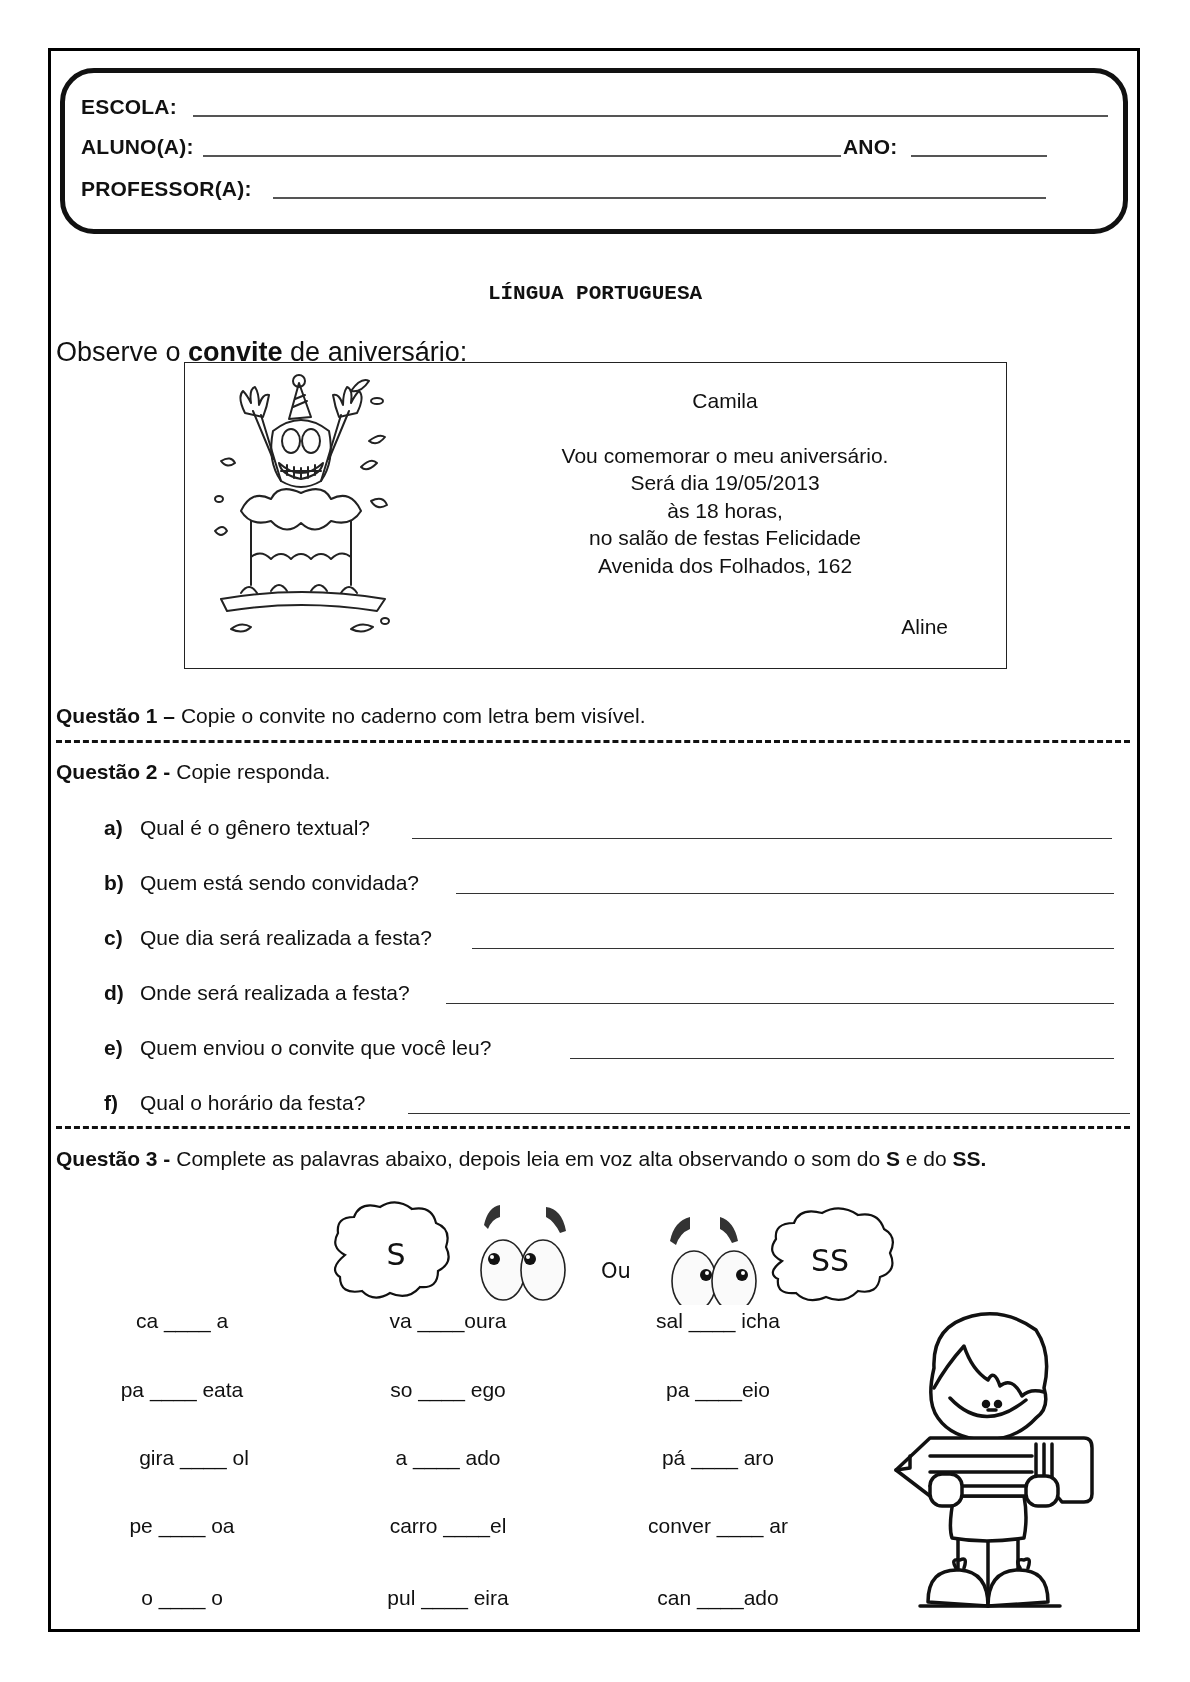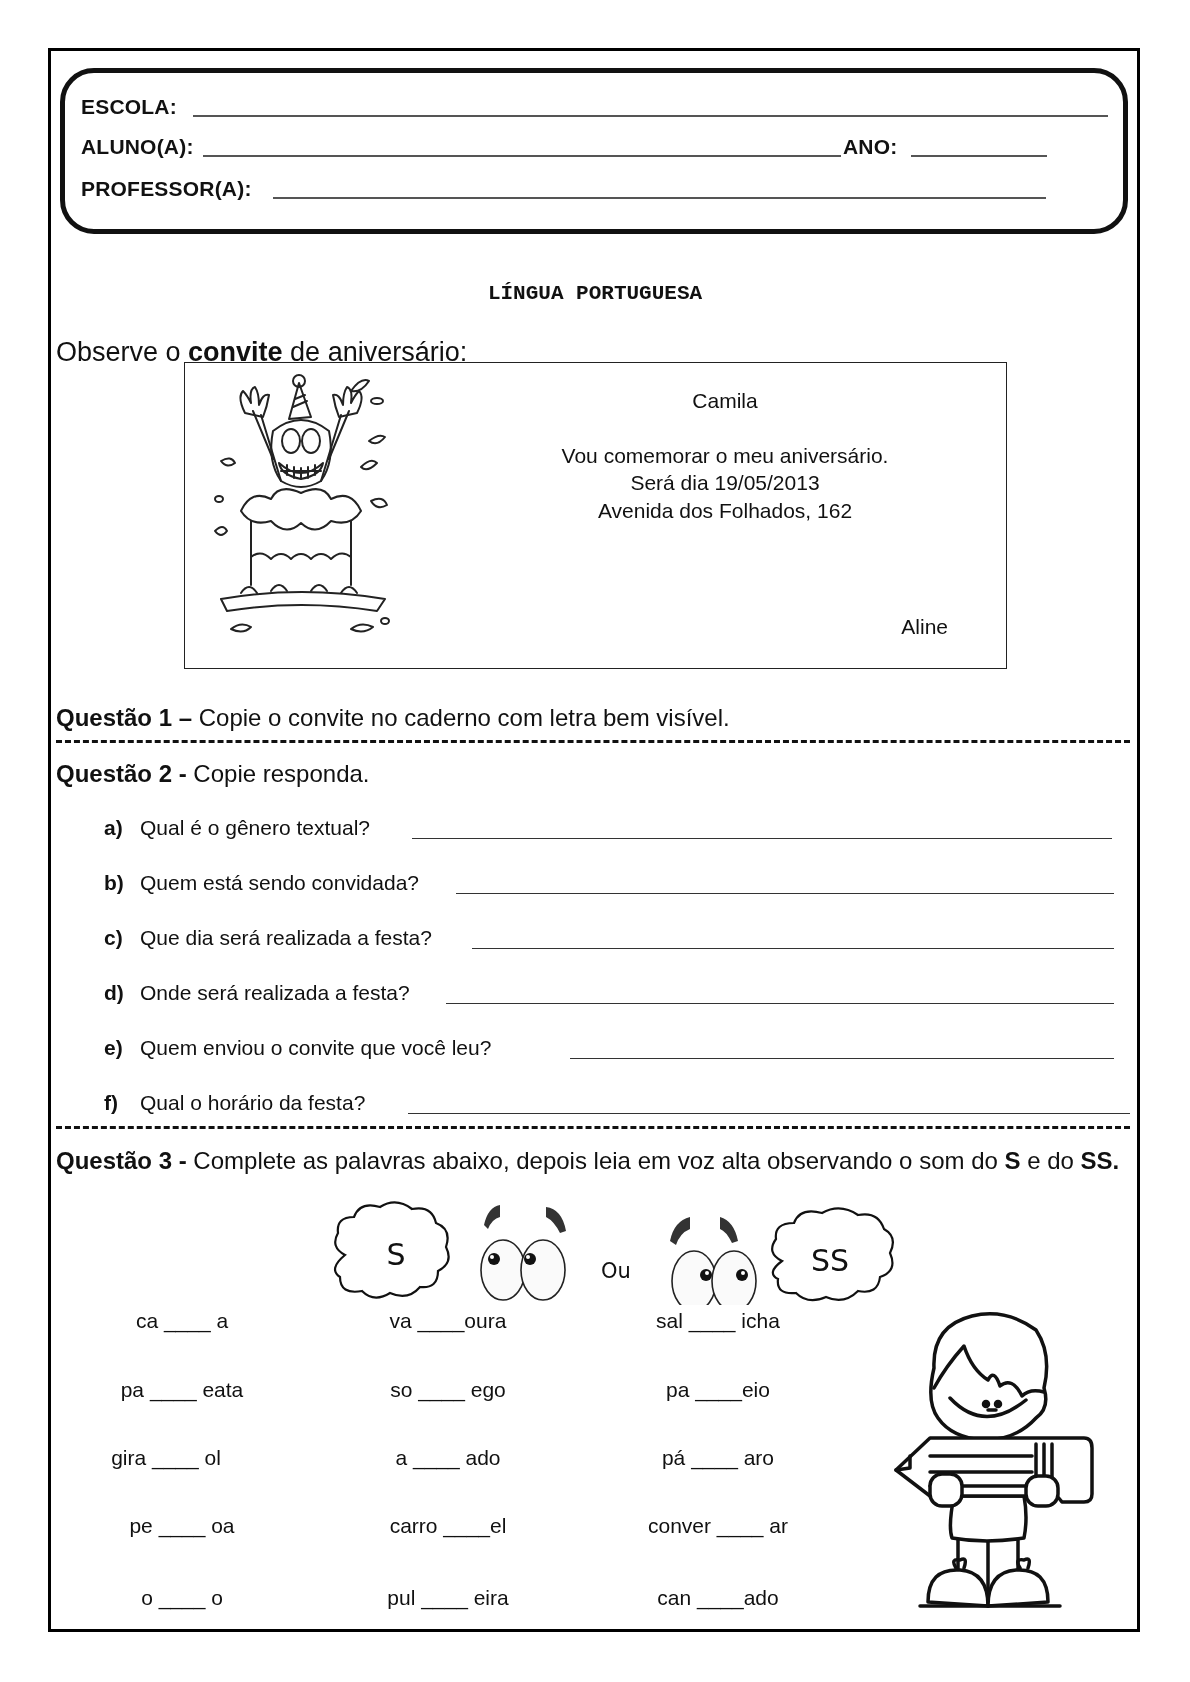--- a/index.html
+++ b/index.html
@@ -14,21 +14,21 @@
   .blank { position: absolute; height: 0; border-bottom: 2px solid #555; }
   .title { position: absolute; left: 0; width: 1190px; top: 282px; text-align: center;
            font-weight: bold; font-size: 21px; font-family: Liberation Mono, monospace; }
   .intro { position: absolute; left: 56px; top: 337px; font-size: 27px; }
   .invite { position: absolute; left: 184px; top: 362px; width: 823px; height: 307px;
             border: 1.5px solid #222; box-sizing: border-box; }
   .invite-img { position: absolute; left: 16px; top: 8px; width: 200px; height: 280px; }
   .invite-text { position: absolute; left: 290px; top: 24px; width: 500px; text-align: center; font-size: 21px; line-height: 27.5px; }
   .invite-text .to { margin-bottom: 27px; }
   .invite-sign { position: absolute; right: 58px; top: 252px; font-size: 21px; }
-  .q { position: absolute; left: 56px; font-size: 24px; white-space: nowrap; }
+  .q { position: absolute; left: 56px; font-size: 21px; white-space: nowrap; }
   .q b { font-weight: bold; }
   .dashes { position: absolute; left: 56px; width: 1074px; height: 0; border-top: 3px dashed #111; }
   .sub { position: absolute; left: 92px; font-size: 21px; white-space: nowrap; margin-left: 12px; }
   .sub .letter { font-weight: bold; display: inline-block; width: 36px; }
   .sub-line { position: absolute; height: 0; border-bottom: 1.6px solid #333; }
   .ss-row { position: absolute; left: 0; top: 1195px; width: 1190px; height: 110px; }
   .word { position: absolute; font-size: 21px; white-space: nowrap; text-align: center; width: 200px; }
   .boy { position: absolute; left: 876px; top: 1306px; width: 220px; height: 330px; }
 </style>
 </head>
@@ -97,20 +97,22 @@
       <path d="M170 130 Q182 124 186 134 Q176 140 170 130 Z"></path>
       <path d="M30 258 Q40 250 50 256 Q42 264 30 258 Z"></path>
       <path d="M150 258 Q160 250 172 256 Q162 264 150 258 Z"></path>
       <ellipse cx="184" cy="250" rx="4" ry="3"></ellipse>
     </g>
   </svg>
   <div class="invite-text">
     <div class="to">Camila</div>
     <div>Vou comemorar o meu aniversário.</div>
     <div>Será dia 19/05/2013</div>
+    <div>às 18 horas,</div>
+    <div>no salão de festas Felicidade</div>
     <div>Avenida dos Folhados, 162</div>
   </div>
   <div class="invite-sign">Aline</div>
 </div>
 
 <div class="q" style="top:704px;">
   <b>Questão 1 –</b><span> Copie o convite no caderno com letra bem visível.</span>
 </div>
 <div class="dashes" style="top:740px;"></div>
 
@@ -187,21 +189,21 @@
 </svg>
 
 <div class="word" style="left:82px; top:1309px;">ca ____ a</div>
 <div class="word" style="left:348px; top:1309px;">va ____oura</div>
 <div class="word" style="left:618px; top:1309px;">sal ____ icha</div>
 
 <div class="word" style="left:82px; top:1378px;">pa ____ eata</div>
 <div class="word" style="left:348px; top:1378px;">so ____ ego</div>
 <div class="word" style="left:618px; top:1378px;">pa ____eio</div>
 
-<div class="word" style="left:66px; top:1446px;">gira ____ ol</div>
+<div class="word" style="left:94px; top:1446px;">gira ____ ol</div>
 <div class="word" style="left:348px; top:1446px;">a ____ ado</div>
 <div class="word" style="left:618px; top:1446px;">pá ____ aro</div>
 
 <div class="word" style="left:82px; top:1514px;">pe ____ oa</div>
 <div class="word" style="left:348px; top:1514px;">carro ____el</div>
 <div class="word" style="left:618px; top:1514px;">conver ____ ar</div>
 
 <div class="word" style="left:82px; top:1586px;">o ____ o</div>
 <div class="word" style="left:348px; top:1586px;">pul ____ eira</div>
 <div class="word" style="left:618px; top:1586px;">can ____ado</div>

